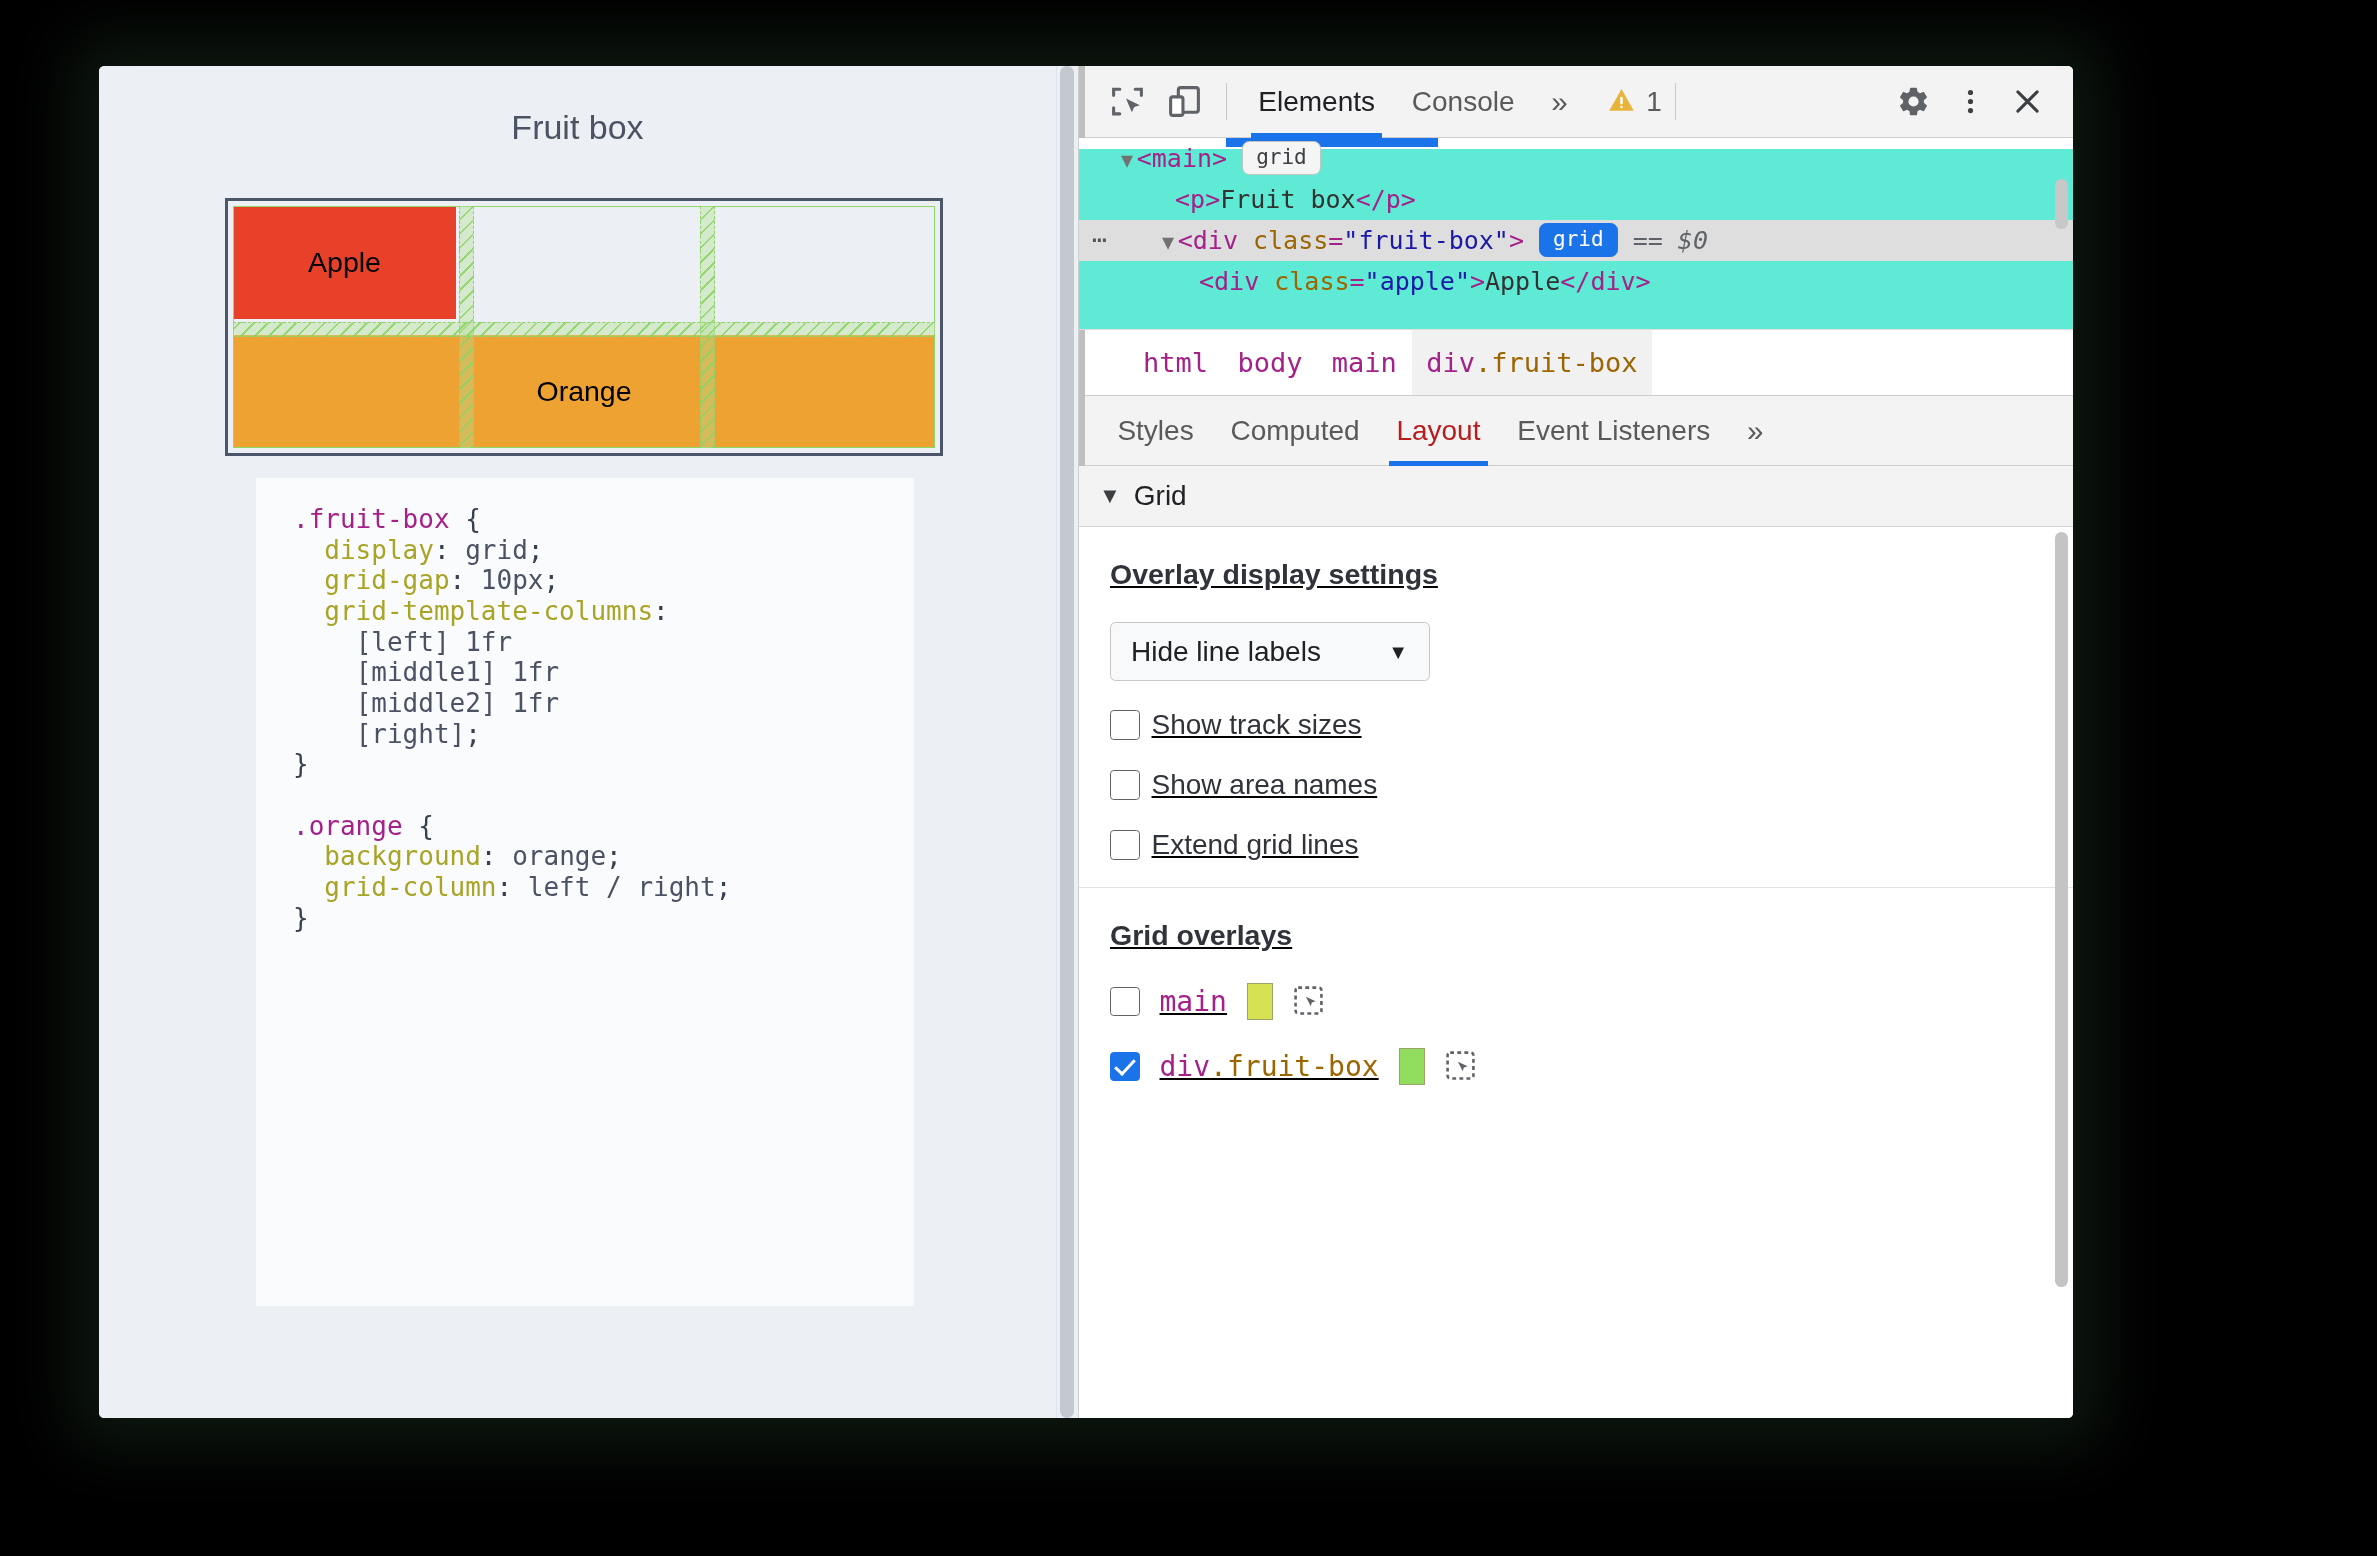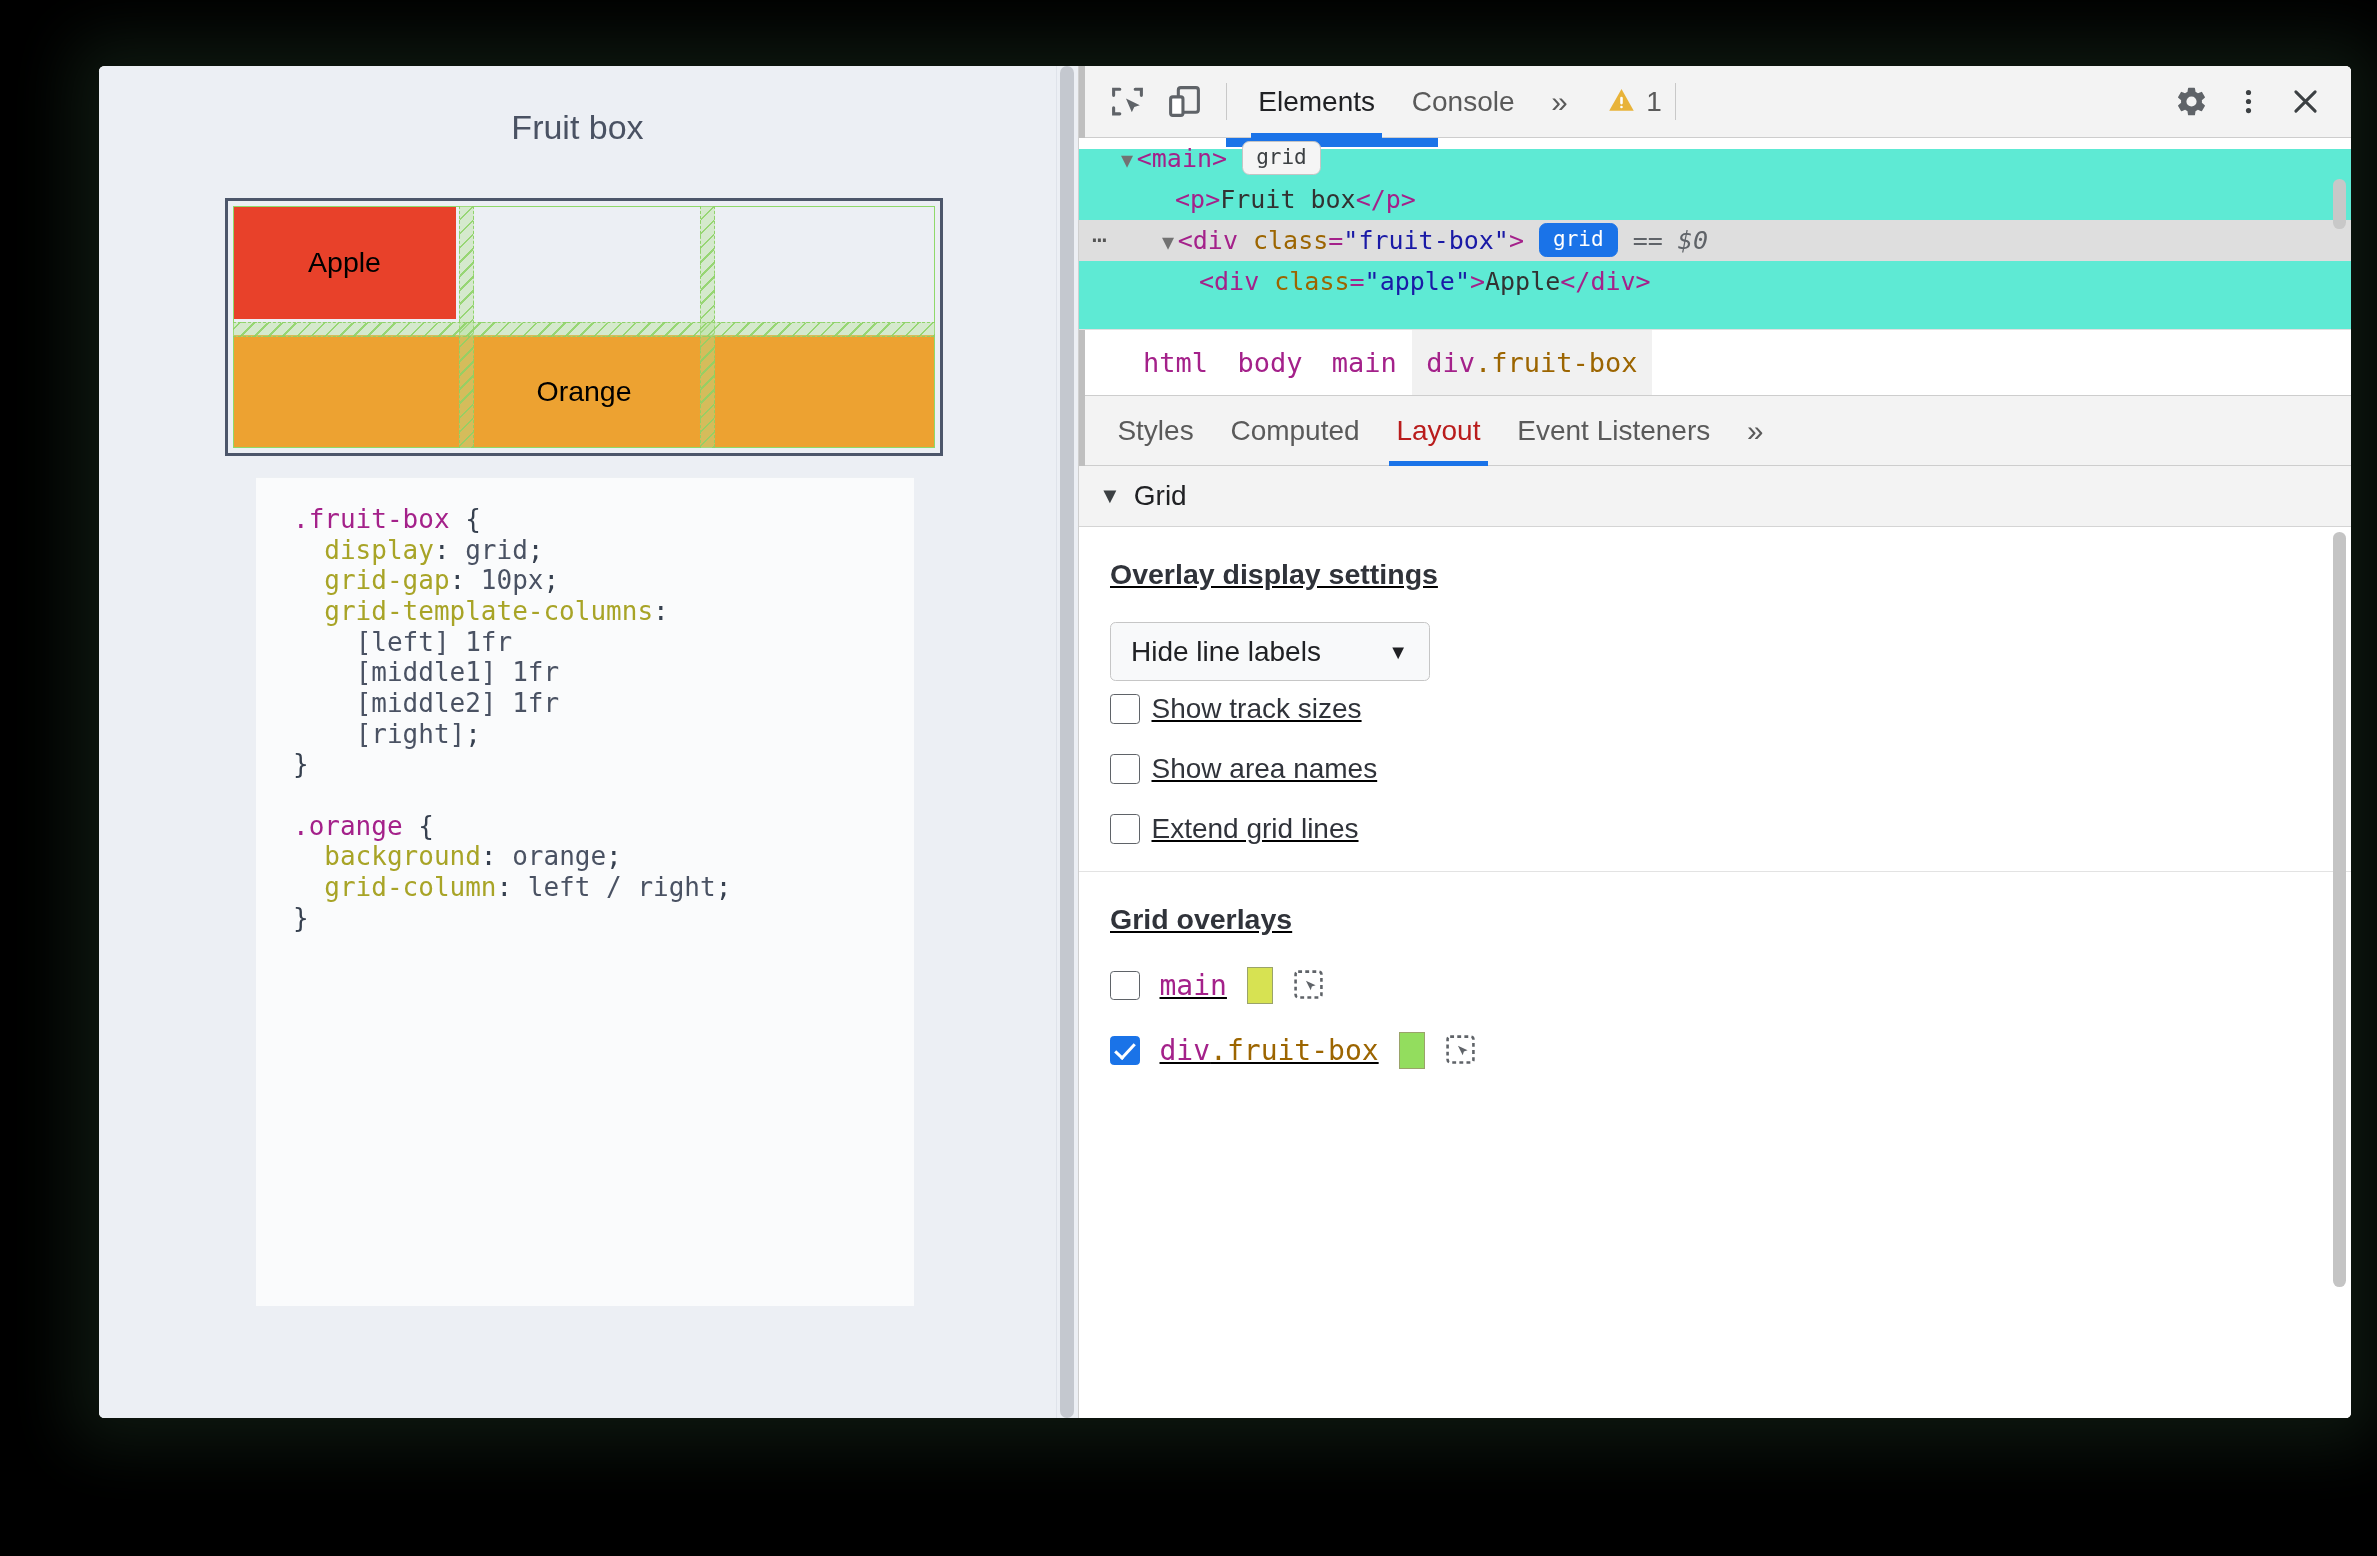--- a/index.html
+++ b/index.html
@@ -7,21 +7,21 @@
     width: 2377px; height: 1556px;
     background: #000000;
     font-family: "Liberation Sans", sans-serif;
     overflow: hidden;
   }
 
   
   #window {
     position: absolute;
     left: 99px; top: 66px;
-    width: 2252px; height: 1352px;
+    width: 1974px; height: 1352px;
     background: #ffffff;
     border-radius: 5.5px;
     overflow: hidden;
     display: flex;
     box-shadow: 0 0 64px 28px rgba(70,120,80,0.20);
   }
 
   
   #page-pane {
     position: relative;
@@ -300,21 +300,21 @@
     font-family: "Liberation Sans", sans-serif;
     font-size: 28px;
     color: #202124;
     background: #f8f9fa;
     border: 0.9px solid #c6c6c6;
     border-radius: 5.5px;
     padding: 13px 64px 13px 20px;
     width: 320px;
     cursor: pointer;
   }
-  .select-wrap { position: relative; display: inline-block; margin-bottom: 12px; }
+  .select-wrap { position: relative; display: inline-block; margin-bottom: 28px; }
   .select-wrap .arrow {
     position: absolute; right: 22px; top: 50%;
     transform: translateY(-50%);
     font-size: 20px; color: #202124; pointer-events: none;
   }
   .cb-row {
     display: flex; align-items: center; gap: 12px;
     margin-bottom: 28px; cursor: pointer;
   }
   .cb-row:last-child { margin-bottom: 0; }

